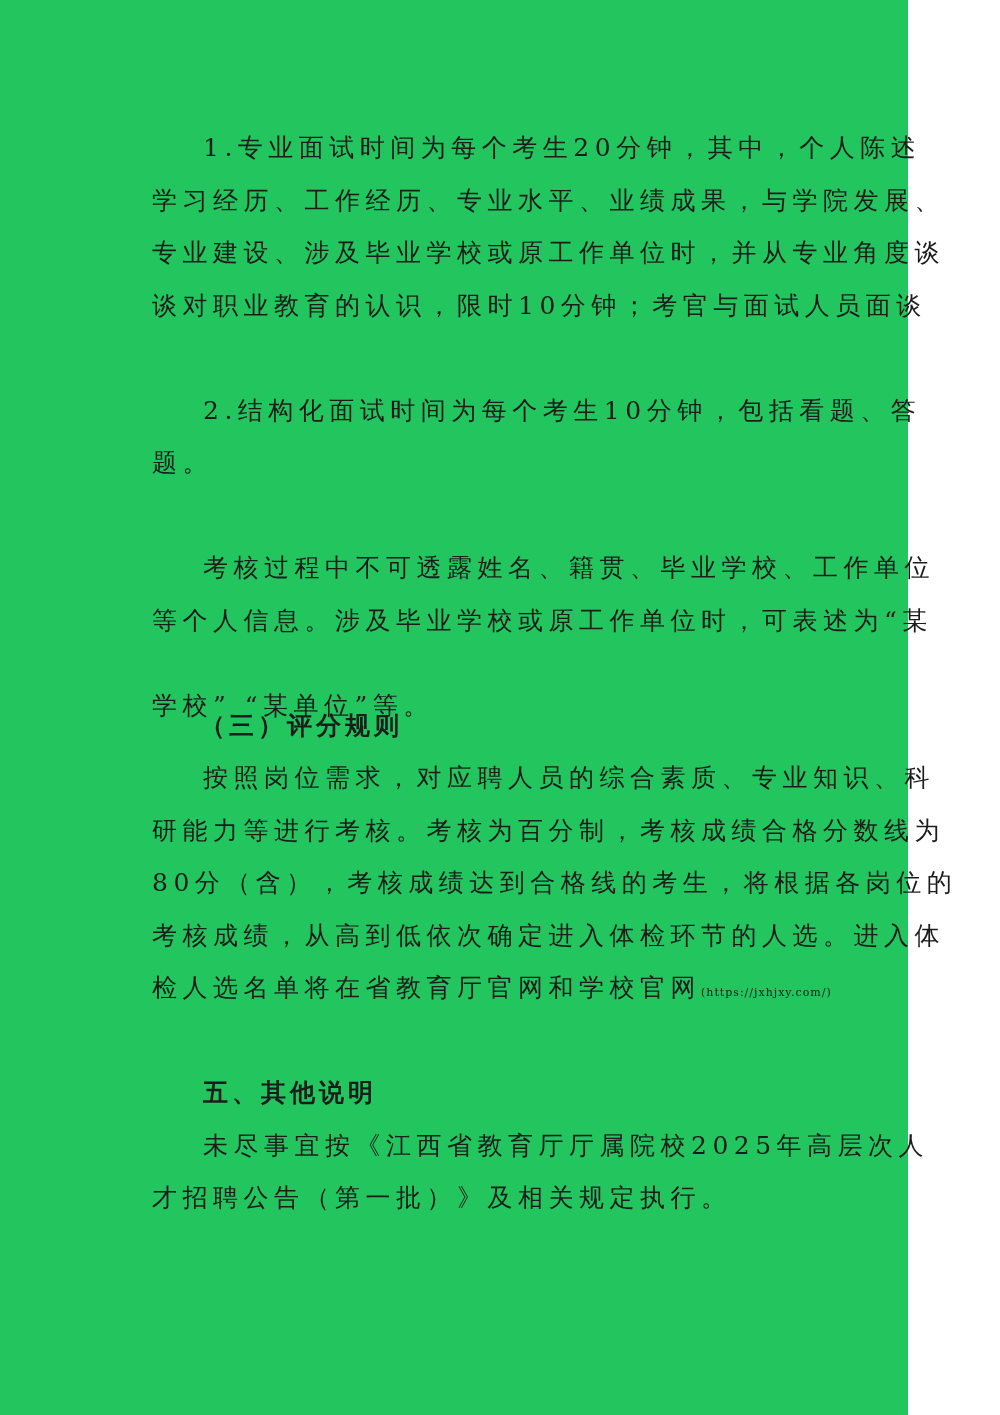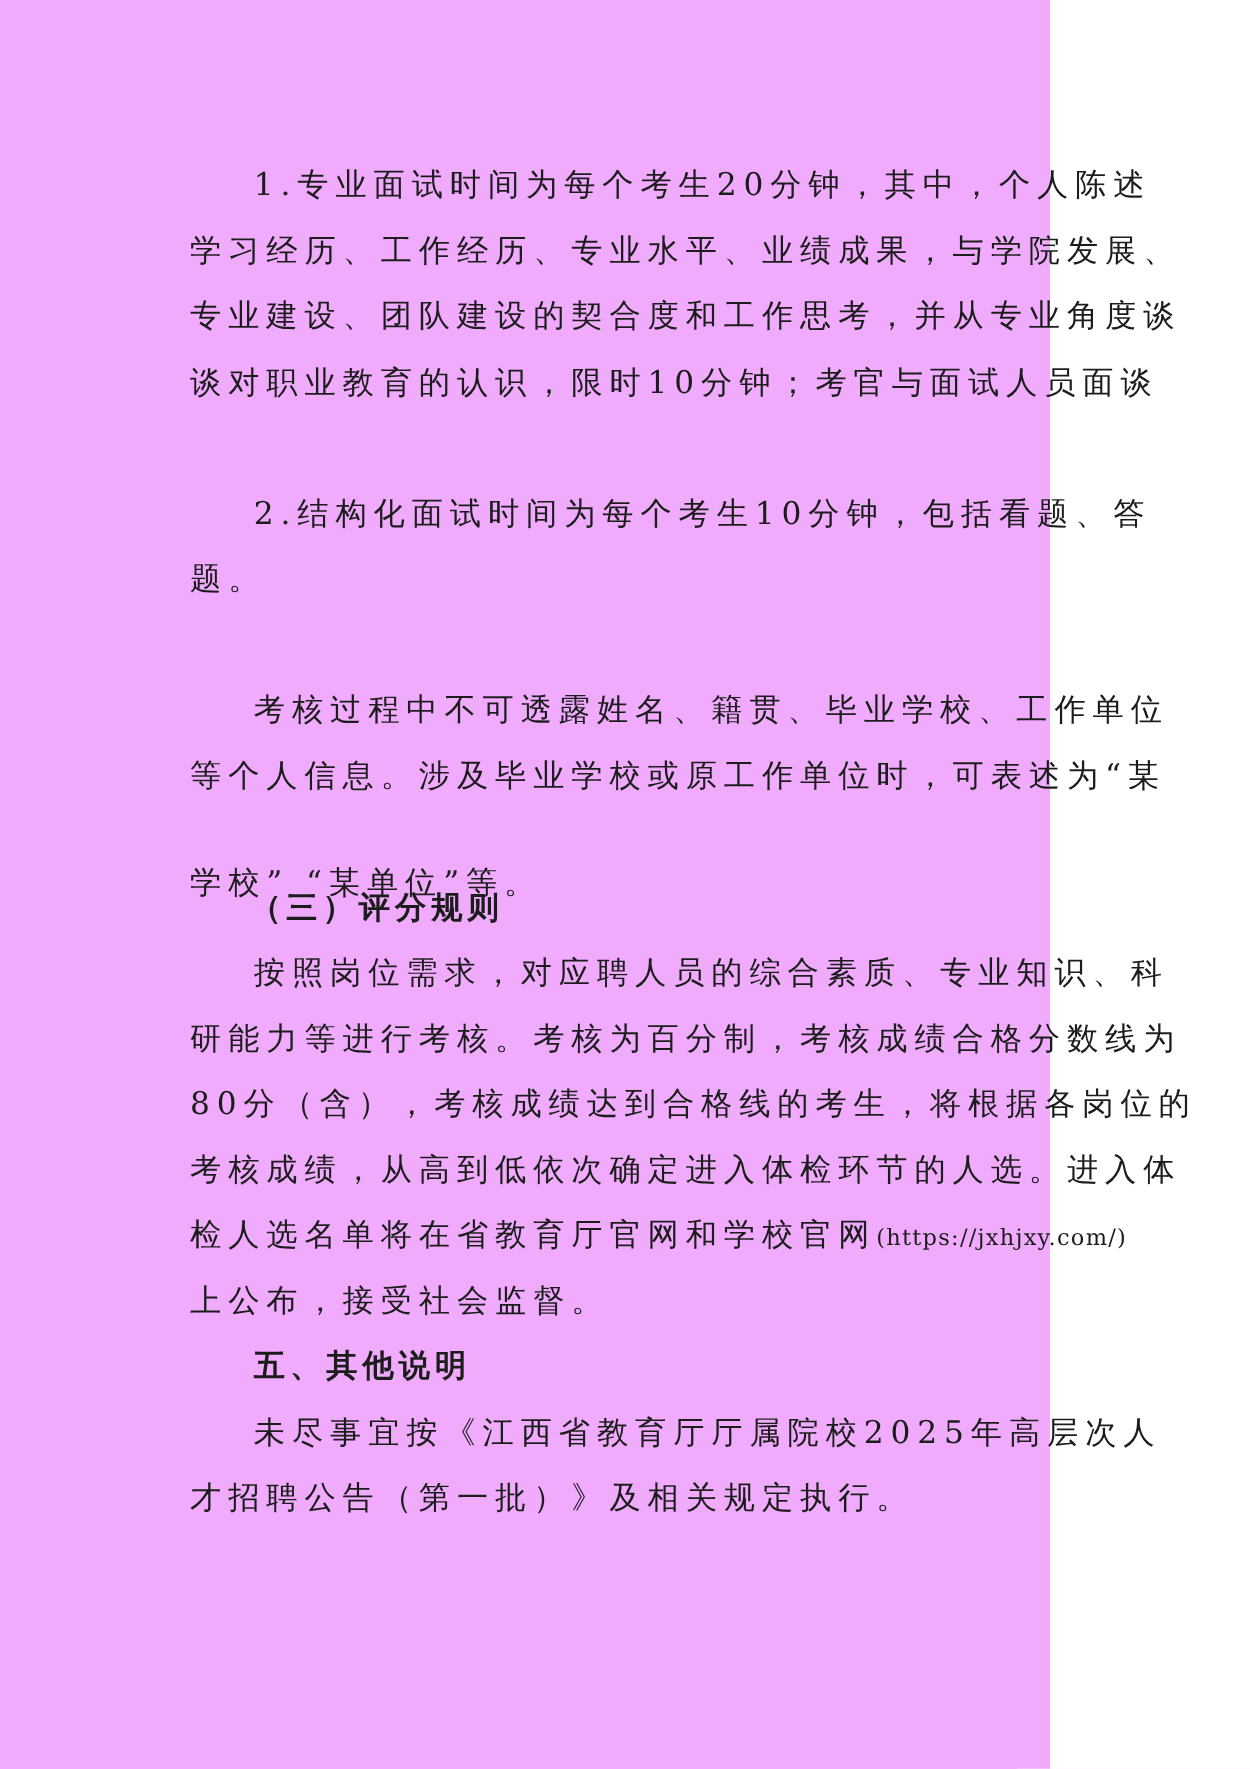--- a/index.html
+++ b/index.html
@@ -11,69 +11,68 @@
       width: 1000px;
       height: 1415px;
       position: relative;
       overflow: hidden;
       font-family: "DejaVu Serif", "Liberation Serif", serif;
       color: #1a1a1a;
     }
     .page {
       position: absolute;
       left: 0; top: 0;
-      width: 840px;
+      width: 908px;
       height: 1415px;
-      background: #f0abfc;
+      background: #22c55e;
     }
     .line {
       position: absolute;
       left: 152px;
       width: 700px;
       font-size: 25px;
       line-height: 36px;
       letter-spacing: 5.5px;
       white-space: nowrap;
       color: #1c1c1c;
     }
     .indent { left: 203px; }
     .heading {
       font-family: "DejaVu Sans", "Liberation Sans", sans-serif;
       font-weight: bold;
       letter-spacing: 4px;
     }
     .url {
-      font-size: 18px;
+      font-size: 11px;
       letter-spacing: 1px;
     }
   </style>
 </head>
 <body>
 
 <div class="page">
 
   <div class="line indent" style="top:130px;">1.专业面试时间为每个考生20分钟，其中，个人陈述</div>
   <div class="line" style="top:183px;">学习经历、工作经历、专业水平、业绩成果，与学院发展、</div>
-  <div class="line" style="top:235px;">专业建设、团队建设的契合度和工作思考，并从专业角度谈</div>
+  <div class="line" style="top:235px;">专业建设、涉及毕业学校或原工作单位时，并从专业角度谈</div>
   <div class="line" style="top:288px;">谈对职业教育的认识，限时10分钟；考官与面试人员面谈</div>
 
   <div class="line indent" style="top:393px;">2.结构化面试时间为每个考生10分钟，包括看题、答</div>
   <div class="line" style="top:445px;">题。</div>
 
   <div class="line indent" style="top:550px;">考核过程中不可透露姓名、籍贯、毕业学校、工作单位</div>
   <div class="line" style="top:603px;">等个人信息。涉及毕业学校或原工作单位时，可表述为“某</div>
   <div class="line" style="top:688px;">学校” “某单位”等。</div>
 
   <div class="line heading" style="top:708px; left:200px;">（三）评分规则</div>
   <div class="line" style="top:813px;">研能力等进行考核。考核为百分制，考核成绩合格分数线为</div>
   <div class="line indent" style="top:760px;">按照岗位需求，对应聘人员的综合素质、专业知识、科</div>
   <div class="line" style="top:865px;">80分（含），考核成绩达到合格线的考生，将根据各岗位的</div>
   <div class="line" style="top:918px;">考核成绩，从高到低依次确定进入体检环节的人选。进入体</div>
   <div class="line" style="top:970px;">
     <span>检人选名单将在省教育厅官网和学校官网</span><span class="url">(https://jxhjxy.com/)</span>
   </div>
-  <div class="line" style="top:1023px;">上公布，接受社会监督。</div>
 
   <div class="line heading" style="top:1075px; left:203px;">五、其他说明</div>
   <div class="line indent" style="top:1128px;">未尽事宜按《江西省教育厅厅属院校2025年高层次人</div>
   <div class="line" style="top:1180px;">才招聘公告（第一批）》及相关规定执行。</div>
 
 </div>
 
 </body></html>

